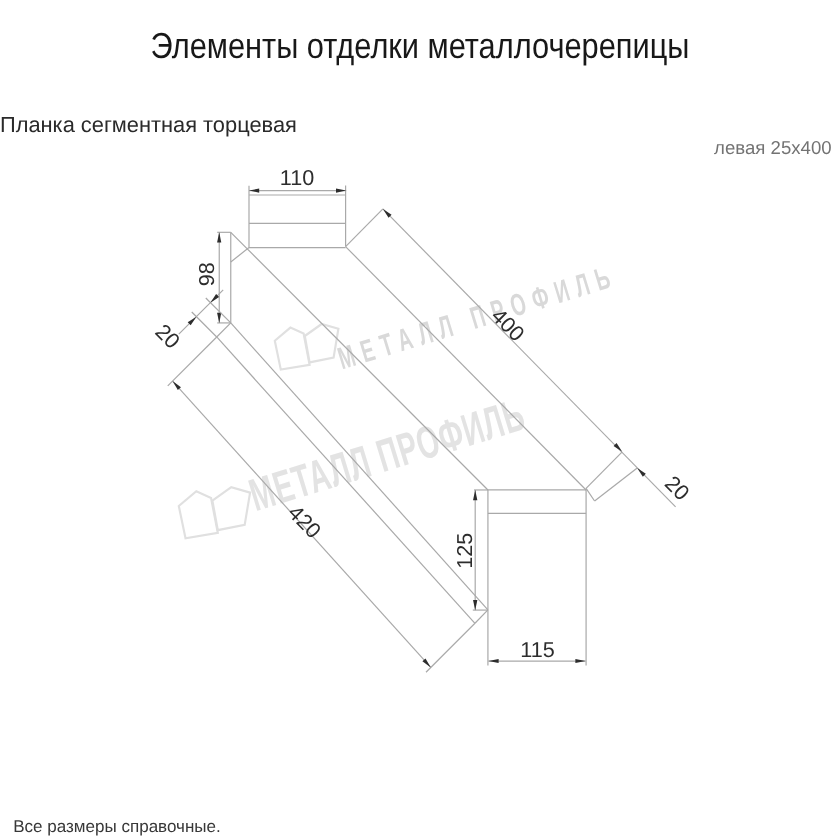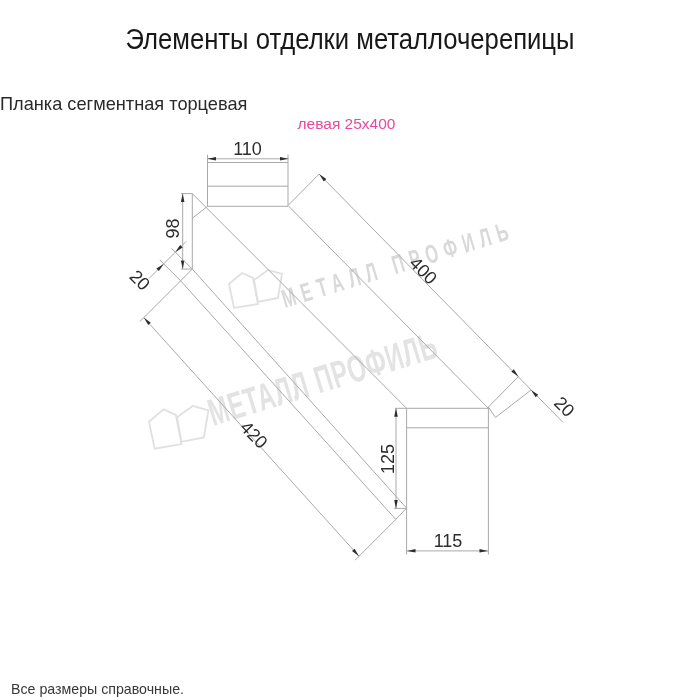--- a/index.html
+++ b/index.html
@@ -1,21 +1,21 @@
 <!DOCTYPE html>
 <html lang="ru"><head><meta charset="utf-8">
 <style>
   html,body{margin:0;padding:0;background:#ffffff;width:700px;height:700px;overflow:hidden}
   body{font-family:"Liberation Sans",sans-serif;position:relative}
   .title{position:absolute;left:0;top:23.5px;width:700px;text-align:center;
          font-size:30px;line-height:30px;color:#181818;transform:scaleX(0.855)}
   .sub1{position:absolute;left:0;top:94px;width:698px;
         font-size:18.2px;color:#2a2a2a}
-  .sub2{position:absolute;left:0;top:115px;width:693px;text-align:center;
-        font-size:15.5px;color:#ec4899}
+  .sub2{position:absolute;left:0;top:115px;width:693px;text-align:right;
+        font-size:15.5px;color:#737373}
   .foot{position:absolute;left:11px;top:680px;font-size:14.2px;color:#383838;line-height:19px}
   svg text{font-family:"Liberation Sans",sans-serif}
 </style></head>
 <body>
 
 <div class="title">Элементы отделки металлочерепицы</div>
 
 <div class="sub1">Планка сегментная торцевая</div>
 <div class="sub2">левая 25х400</div>
 

